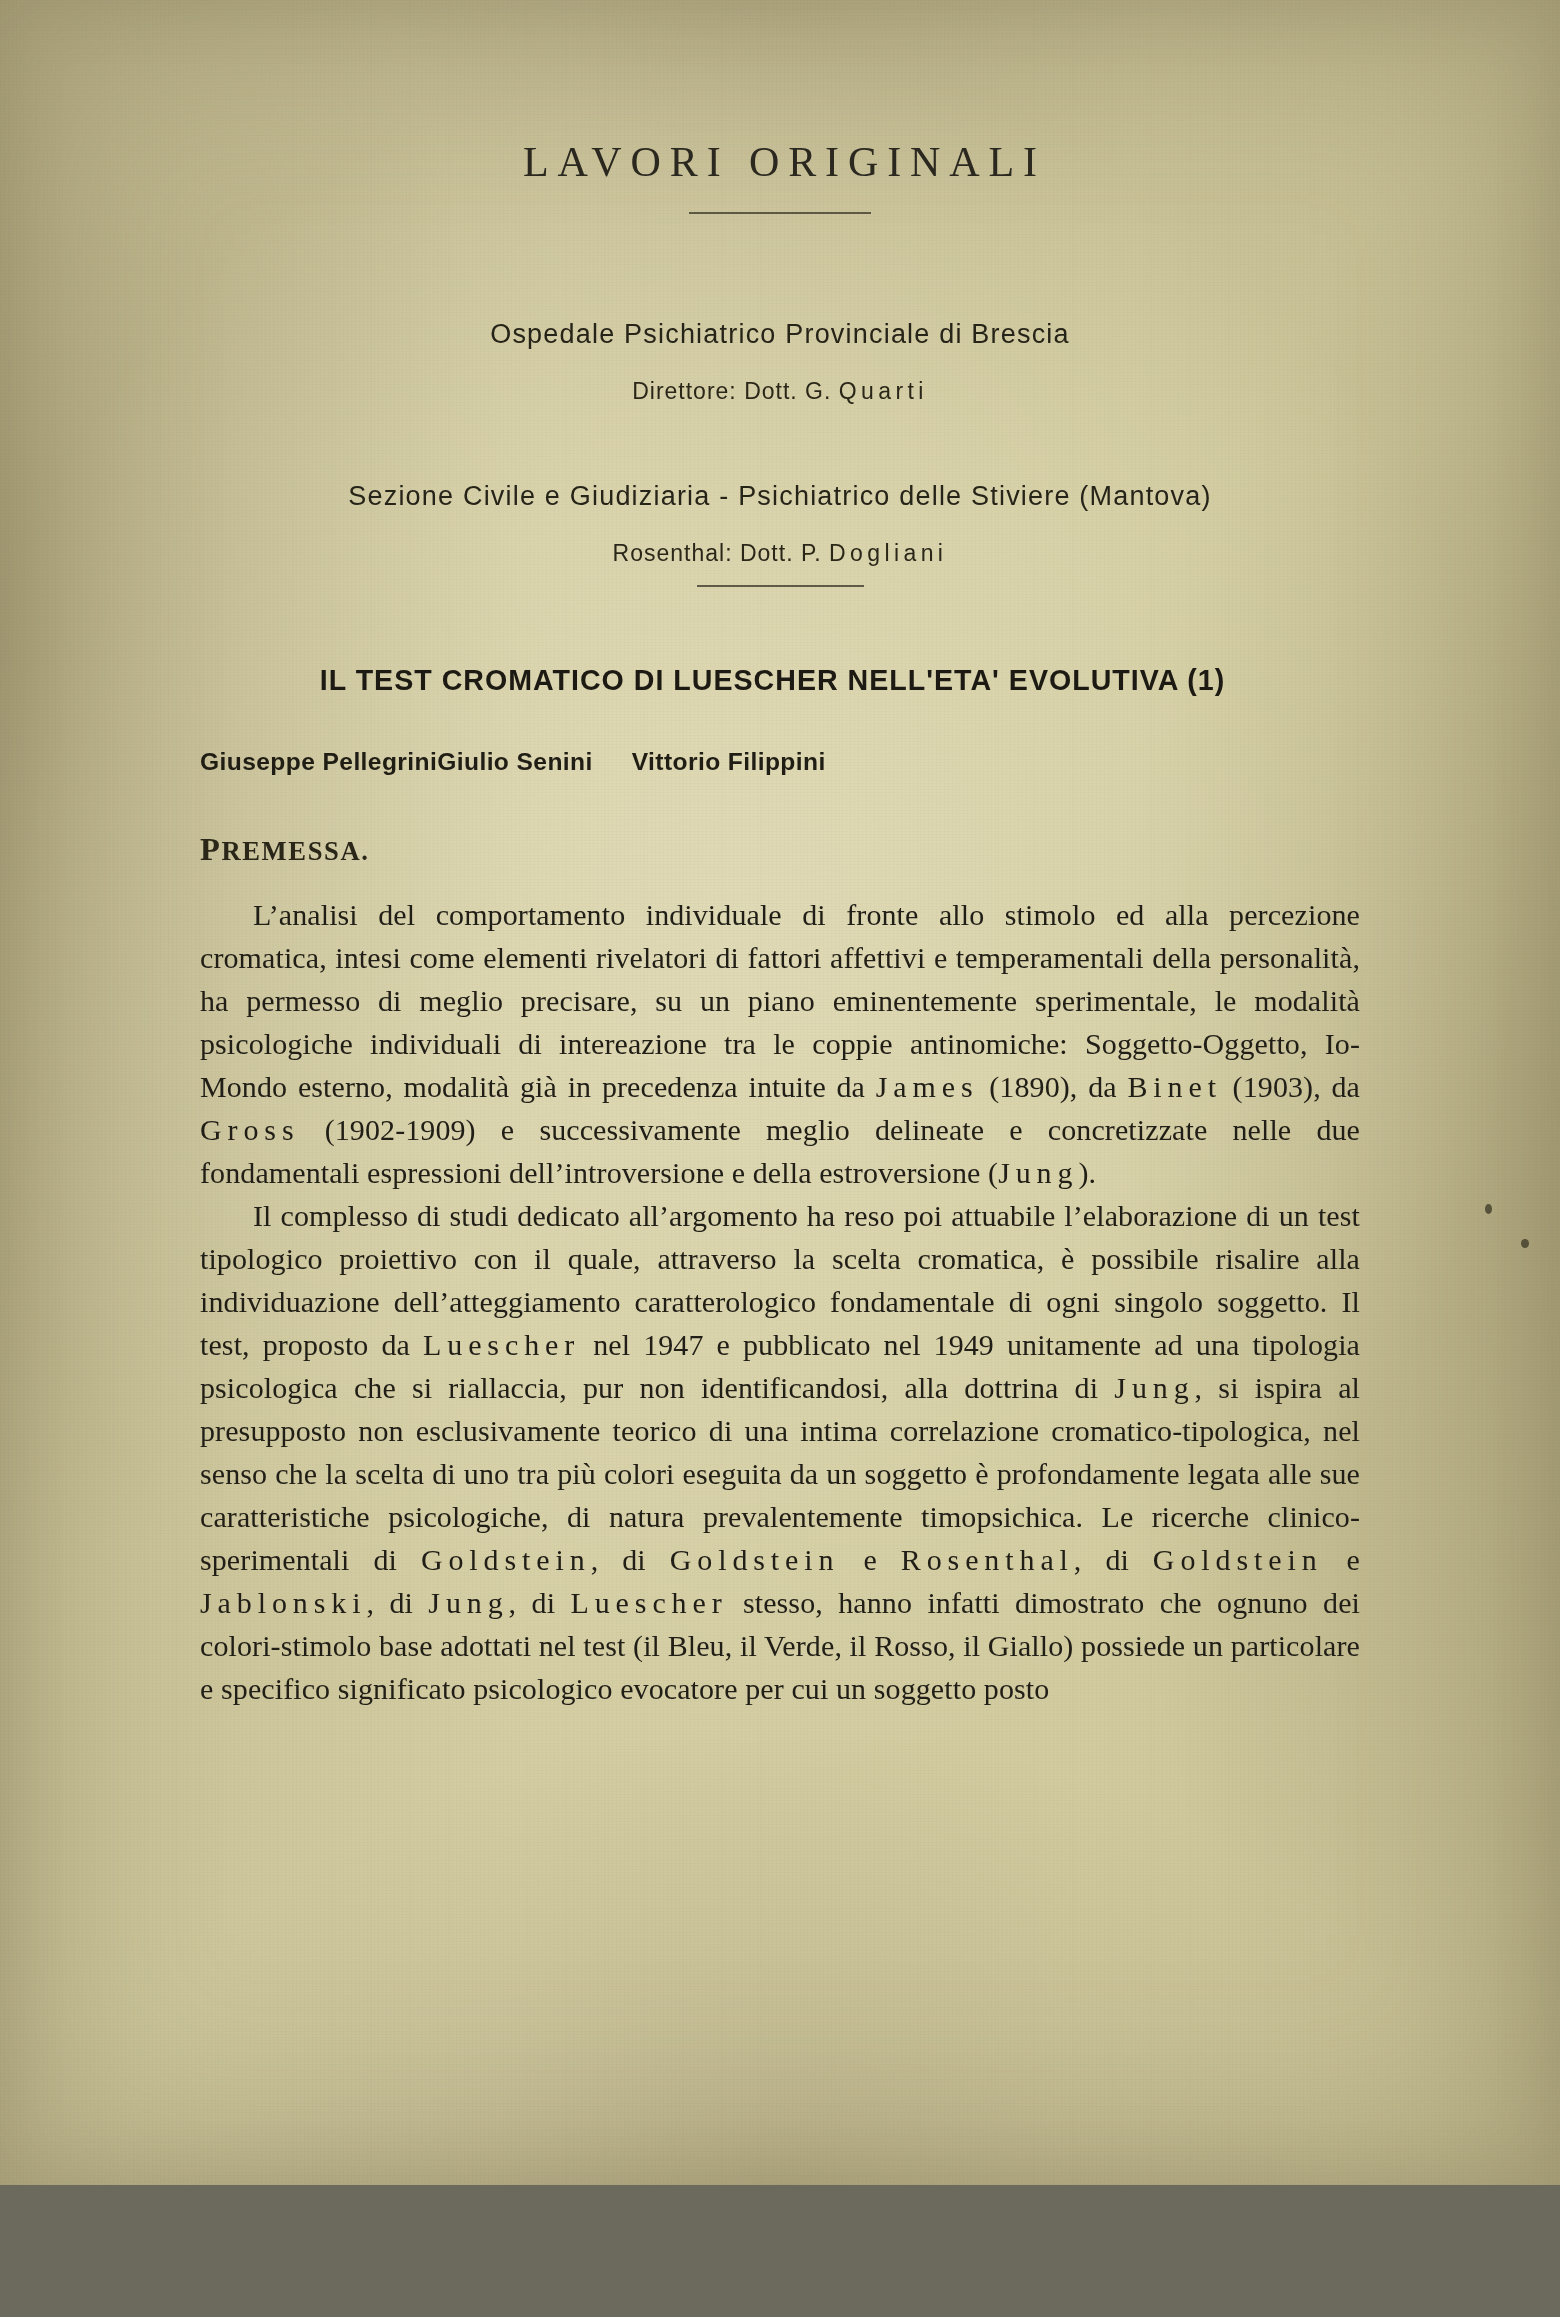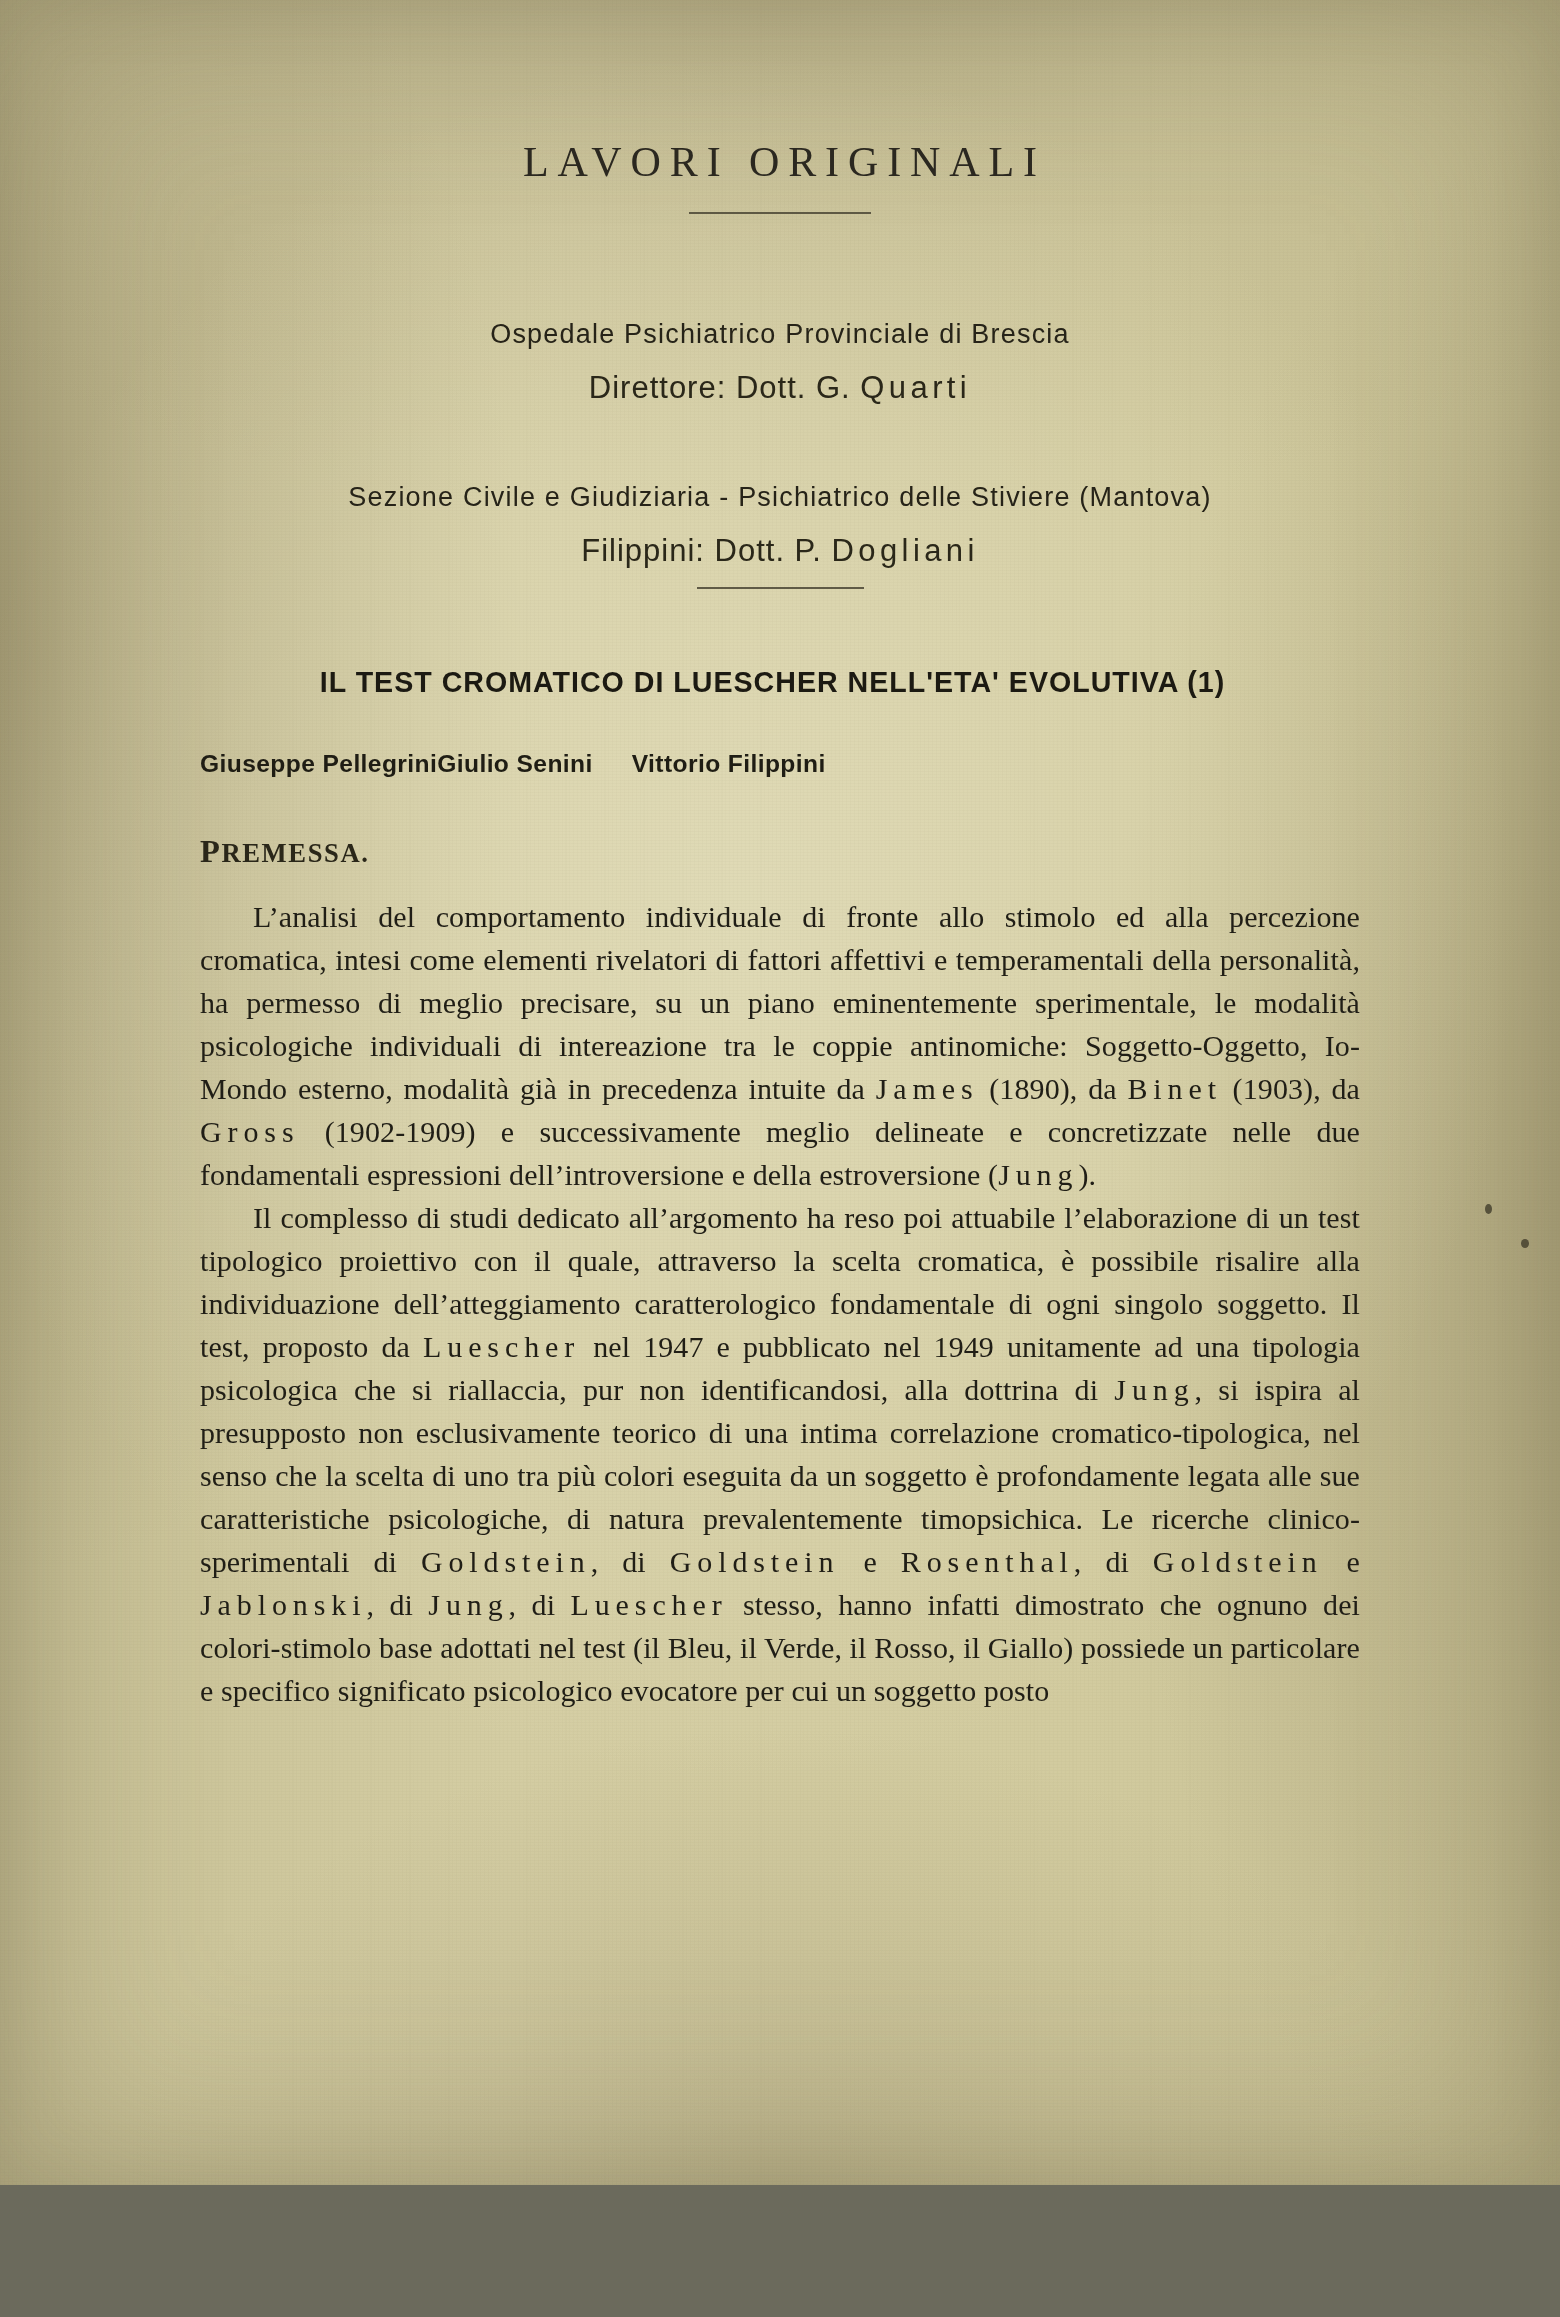--- a/index.html
+++ b/index.html
@@ -72,24 +72,24 @@
   .affil-2 { margin-top: 73px; }
   .affil-name {
     font-family: "Liberation Sans", "DejaVu Sans", sans-serif;
     font-size: 27px;
     letter-spacing: 1.2px;
     color: #262318;
     line-height: 1.38;
   }
   .affil-dir {
     font-family: "Liberation Sans", "DejaVu Sans", sans-serif;
-    font-size: 31px;
+    font-size: 23px;
     letter-spacing: 1px;
     color: #2a2719;
-    margin-top: 17px;
+    margin-top: 25px;
   }
   .affil-dir .sp { letter-spacing: 4.4px; }
 
   
   .article-title {
     margin-top: 77px;
     text-align: center;
     font-family: "Liberation Sans", "DejaVu Sans", sans-serif;
     font-weight: bold;
     font-size: 28.6px;
@@ -188,21 +188,21 @@
       <div class="affil-name">Ospedale Psichiatrico Provinciale di Brescia</div>
       <div class="affil-dir">
         <span>Direttore: Dott. G.</span>
         <span class="sp">Quarti</span>
       </div>
     </div>
 
     <div class="affil-block affil-2">
       <div class="affil-name">Sezione Civile e Giudiziaria - Psichiatrico delle Stiviere (Mantova)</div>
       <div class="affil-dir">
-        <span>Filippini: Dott. P.</span>
+        <span>Rosenthal: Dott. P.</span>
         <span class="sp">Dogliani</span>
       </div>
     </div>
 
     <div class="rule-short second"></div>
 
     <div class="article-title">IL TEST CROMATICO DI LUESCHER NELL'ETA' EVOLUTIVA (1)</div>
 
     <div class="authors">
       <span class="a1">Giuseppe Pellegrini</span>

